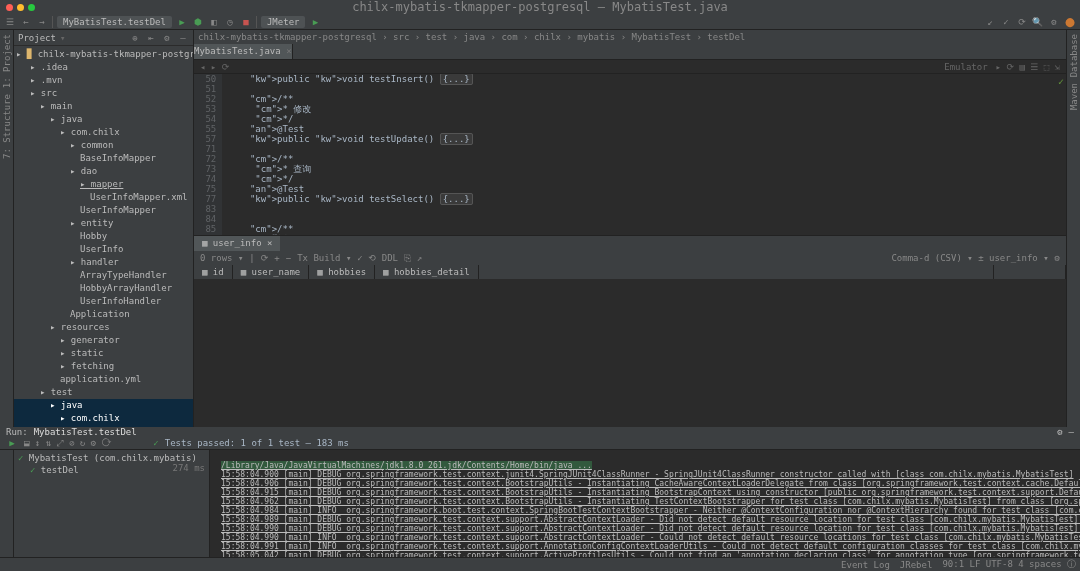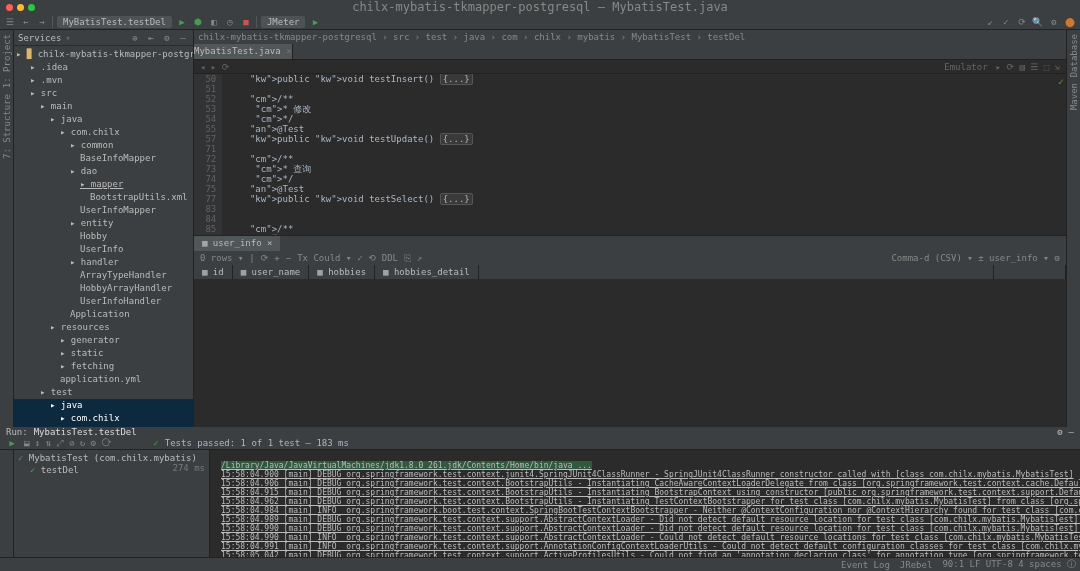--- a/index.html
+++ b/index.html
@@ -90,41 +90,41 @@
 </div>
 
 <div class="main">
   <div class="gutter">
     <span>1: Project</span>
     <span>7: Structure</span>
   </div>
 
   <div class="sidebar">
     <div class="side-hdr">
-      <span>Services</span>
+      <span>Project</span>
       <span style="color:#666;">▾</span>
       <span class="sp"></span>
       <span class="tico">⊕</span>
       <span class="tico">⇤</span>
       <span class="tico">⚙</span>
       <span class="tico">—</span>
     </div>
     <div class="tree" id="tree">
         <div class="n" style="padding-left: 2px;">▸ <span class="fold">▉</span> chilx-mybatis-tkmapper-postgresql </div>
         <div class="n" style="padding-left: 16px;">▸ .idea</div>
         <div class="n" style="padding-left: 16px;">▸ .mvn</div>
         <div class="n" style="padding-left: 16px;">▸ src</div>
         <div class="n" style="padding-left: 26px;">▸ main</div>
         <div class="n" style="padding-left: 36px;">▸ java</div>
         <div class="n" style="padding-left: 46px;">▸ com.chilx</div>
         <div class="n" style="padding-left: 56px;">▸ common</div>
         <div class="n" style="padding-left: 66px;"> BaseInfoMapper</div>
         <div class="n" style="padding-left: 56px;">▸ dao</div>
         <div class="n" style="padding-left: 66px; text-decoration: underline;">▸ mapper</div>
-        <div class="n" style="padding-left: 76px;"> BootstrapUtils.xml</div>
+        <div class="n" style="padding-left: 76px;"> UserInfoMapper.xml</div>
         <div class="n" style="padding-left: 66px;"> UserInfoMapper</div>
         <div class="n" style="padding-left: 56px;">▸ entity</div>
         <div class="n" style="padding-left: 66px;"> Hobby</div>
         <div class="n" style="padding-left: 66px;"> UserInfo</div>
         <div class="n" style="padding-left: 56px;">▸ handler</div>
         <div class="n" style="padding-left: 66px;"> ArrayTypeHandler</div>
         <div class="n" style="padding-left: 66px;"> HobbyArrayHandler</div>
         <div class="n" style="padding-left: 66px;"> UserInfoHandler</div>
         <div class="n" style="padding-left: 56px;"> Application</div>
         <div class="n" style="padding-left: 36px;">▸ resources</div>
@@ -216,21 +216,21 @@
 
     <div class="db-row">
       <div class="db-tab">▦ <span>user_info</span> ×</div>
     </div>
     <div class="db-tb">
       <span>0 rows ▾</span>
       <span>|</span>
       <span>⟳</span>
       <span>+</span>
       <span>−</span>
-      <span>Tx Could ▾</span>
+      <span>Tx Build ▾</span>
       <span>✓ ⟲</span>
       <span>DDL</span>
       <span>⎘ ↗</span>
       <span style="flex:1"></span>
       <span>Comma-d (CSV) ▾    ± user_info ▾</span>
       <span>⚙</span>
     </div>
     <div class="db-cols" id="dbcols">
         <div class="db-col" style="flex: 0 0 auto;">▦ id</div>
         <div class="db-col" style="flex: 0 0 auto;">▦ user_name</div>

